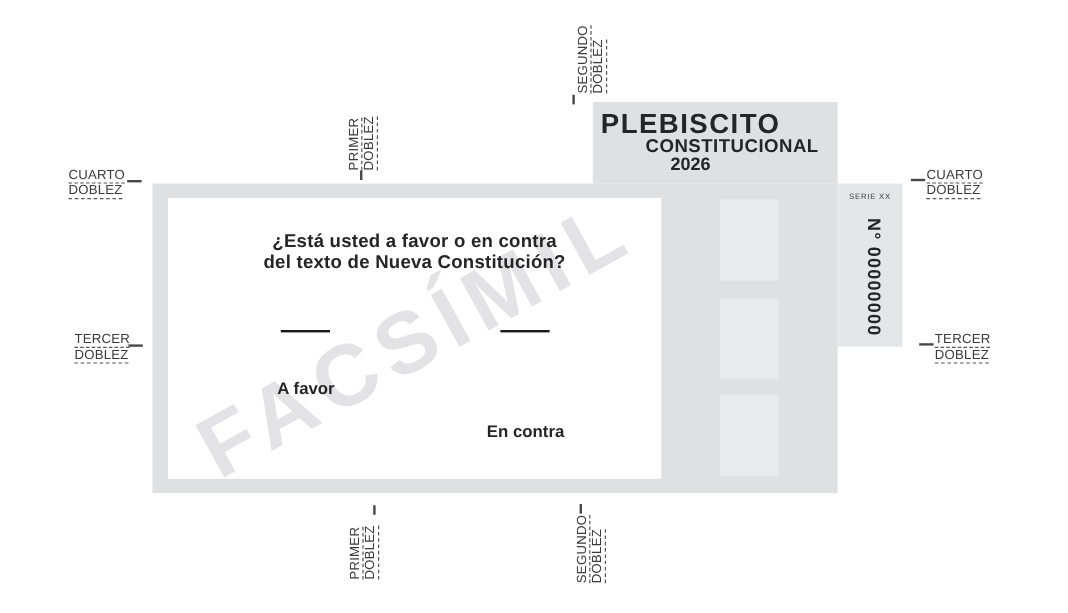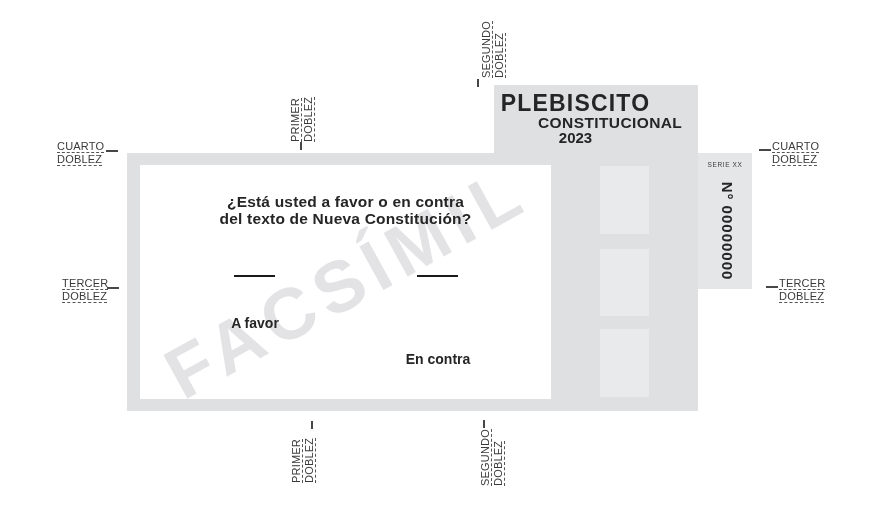--- a/index.html
+++ b/index.html
@@ -84,21 +84,21 @@
   <div class="abs" id="ballot-body"></div>
   <div class="abs" id="header-box"></div>
   <div class="abs" id="serial-panel"></div>
   <div class="abs stub-square" id="stub-1"></div>
   <div class="abs stub-square" id="stub-2"></div>
   <div class="abs stub-square" id="stub-3"></div>
 
   <div class="abs" id="header-text">
     <div class="h-title">PLEBISCITO</div>
     <div class="h-subtitle">CONSTITUCIONAL</div>
-    <div class="h-year">2023</div>
+    <div class="h-year">2026</div>
   </div>
 
   <div class="abs" id="serie-label">SERIE XX</div>
   <div class="abs" id="serial-number">N° 00000000</div>
 
   <div class="abs" id="white-box">
     <div id="watermark">FACSÍMIL</div>
     <div id="question">
       <div>¿Está usted a favor o en contra</div>
       <div>del texto de Nueva Constitución?</div>

